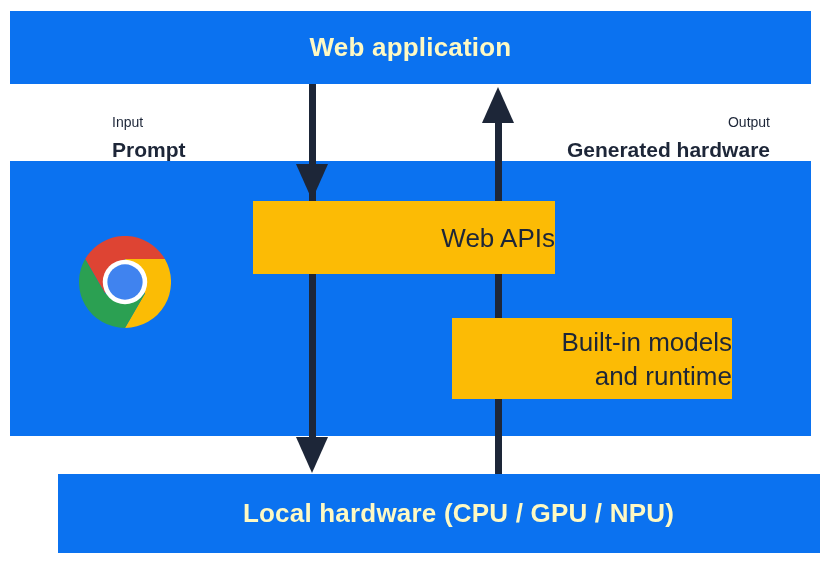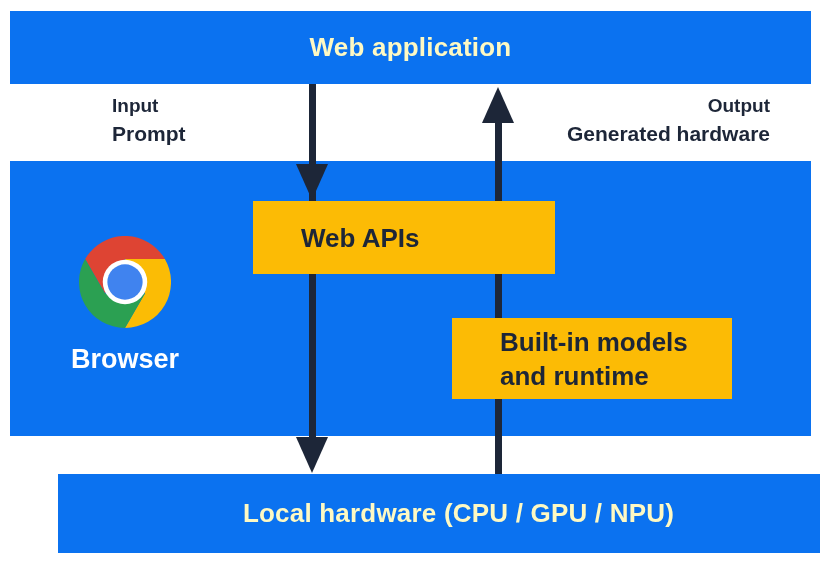--- a/index.html
+++ b/index.html
@@ -37,21 +37,21 @@
 
   
   .io-group {
     position: absolute;
     top: 93px;
     color: var(--navy, #1D2638);
     z-index: 2;
   }
   .io-left  { left: 112px; text-align: left; }
   .io-right { right: 50px; text-align: right; }
-  .io-title { font-size: 19px; font-weight: 700; line-height: 26px; }
+  .io-title { font-size: 14px; font-weight: 400; line-height: 26px; margin-top: 16px; }
   .io-value { font-size: 21px; font-weight: 700; line-height: 29px; }
 
   
   .stem {
     position: absolute;
     width: 7px;
     background: var(--navy, #1D2638);
     z-index: 2;
   }
   .stem-down { left: 309px; top: 84px;  height: 354px; }
@@ -67,25 +67,25 @@
   .head-up   { border-bottom: 36px solid var(--navy, #1D2638); }
   .head-mid-down    { left: 296px; top: 164px; }
   .head-bottom-down { left: 296px; top: 437px; }
   .head-top-up      { left: 482px; top: 87px;  }
 
   
   .yellow-box {
     position: absolute;
     background: var(--yellow, #FCBB05);
     color: var(--navy, #1D2638);
-    font-weight: 700;
+    font-weight: 400;
     font-size: 26px;
     display: flex;
     flex-direction: column;
-    align-items: flex-start;
+    align-items: flex-end;
     justify-content: center;
     text-align: center;
     line-height: 34px;
     z-index: 3;
     padding-left: 48px;
   }
   .web-apis-box { left: 253px; top: 201px; width: 302px; height: 73px; }
   .builtin-box  { left: 452px; top: 318px; width: 280px; height: 81px; }
 
   
@@ -139,21 +139,20 @@
 
   <div class="chrome-logo">
     <svg viewBox="0 0 48 48" width="92" height="92" aria-hidden="true">
       <path d="M3.2 12 A24 24 0 0 1 44.8 12 L24 12 L13.6 30 Z" fill="#DE4433"></path>
       <path d="M44.8 12 A24 24 0 0 1 24 48 L34.4 30 L24 12 Z" fill="#FBBC05"></path>
       <path d="M24 48 A24 24 0 0 1 3.2 12 L13.6 30 L34.4 30 Z" fill="#2BA052"></path>
       <circle cx="24" cy="24" r="11.6" fill="#FFFFFF"></circle>
       <circle cx="24" cy="24" r="9.2" fill="#4083EF"></circle>
     </svg>
   </div>
-  <div class="browser-label">Browser</div>
 
   <div class="yellow-box web-apis-box">
     <span>Web APIs</span>
   </div>
   <div class="yellow-box builtin-box">
     <span>Built-in models</span>
     <span>and runtime</span>
   </div>
 
 </div>

